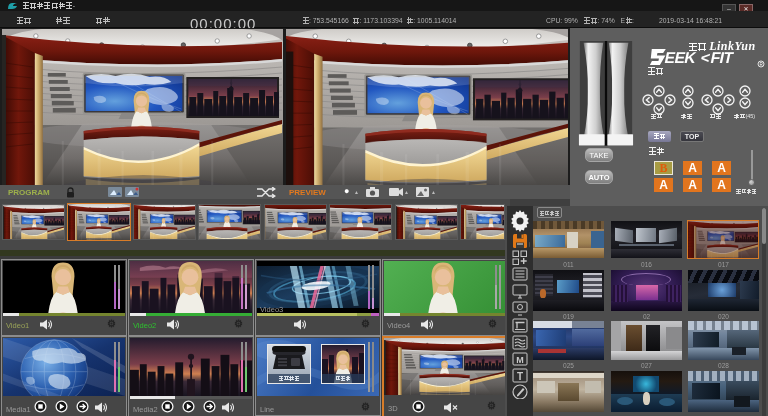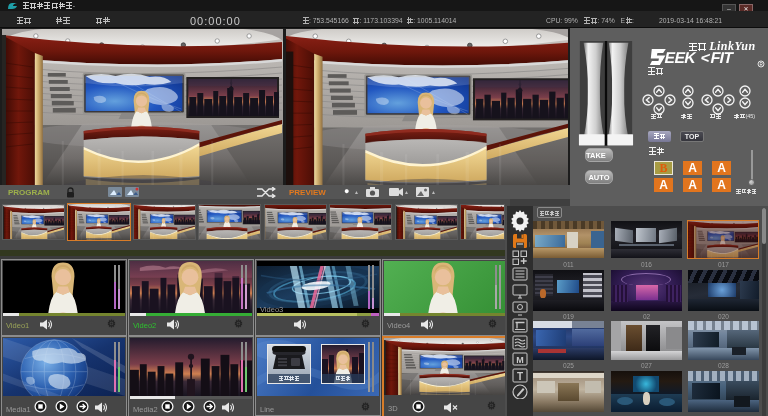--- a/index.html
+++ b/index.html
@@ -228,21 +228,21 @@
       </svg>
  <span class="abs" style="left:22px;top:2px;font-size:7px;color:#cfcfcf"><i class="hz"></i><i class="hz b"></i><i class="hz c"></i><i class="hz"></i><i class="hz b"></i><i class="hz c"></i><i class="hz"></i>-</span>
  <span class="abs" style="left:722px;top:4px;width:14px;height:10px;background:#333;border:1px solid #555;color:#ccc;font-size:7px;line-height:7px;text-align:center">–</span>
  <span class="abs" style="left:739px;top:4px;width:14px;height:10px;background:#5a2a26;border:1px solid #866;color:#eee;font-size:6px;line-height:8px;text-align:center">✕</span>
 </div>
 
 <div class="abs" id="mbar">
  <span class="abs" style="left:16px;top:5px;font-size:7.5px"><i class="hz"></i><i class="hz b"></i></span>
  <span class="abs" style="left:55px;top:5px;font-size:7.5px"><i class="hz c"></i><i class="hz"></i></span>
  <span class="abs" style="left:95px;top:5px;font-size:7.5px"><i class="hz b"></i><i class="hz c"></i></span>
- <span class="abs" style="left:190px;top:4px;font-size:11px;color:#c8c8c8;letter-spacing:1px">00:00:00</span>
+ <span class="abs" style="left:190px;top:4px;font-size:15px;color:#c8c8c8;letter-spacing:1px">00:00:00</span>
  <span class="abs" style="left:302px;top:6px;font-size:6.8px;color:#b2b2b2"><i class="hz"></i>: 753.545166 &nbsp;<i class="hz b"></i>: 1173.103394 &nbsp;<i class="hz c"></i>: 1005.114014</span>
  <span class="abs" style="left:546px;top:6px;font-size:6.8px;color:#b2b2b2">CPU: 99% &nbsp; <i class="hz"></i><i class="hz b"></i>: 74% &nbsp; E<i class="hz c"></i>:</span>
  <span class="abs" style="left:659px;top:6px;font-size:6.8px;color:#b2b2b2">2019-03-14 16:48:21</span>
 </div>
 <div class="abs" id="mainbg"></div>
 
 <div class="abs vwin" style="left:2px;width:281px"><svg width="281" height="156" viewBox="0 0 282 156" preserveAspectRatio="none">
         <use href="#studio"></use>
       </svg></div>
 <div class="abs vwin" style="left:286px;width:282px"><svg width="282" height="156" viewBox="6 0 270 152" preserveAspectRatio="none">
@@ -252,21 +252,21 @@
 
 <div class="abs" id="rpanel">
  <svg class="abs" style="left:8px;top:13px" width="56" height="112" viewBox="0 0 60 120" preserveAspectRatio="none">
   <rect x="2" y="0" width="56" height="112" fill="#3e3e3e"></rect>
   <path d="M6,2 h21 q-4,26 -3.5,52 q-0.5,26 4.5,50 H6 q5,-24 4.5,-50 Q11,28 6,2 Z" fill="url(#gbar)"></path>
   <path d="M54,2 h-21 q4,26 3.5,52 q0.5,26 -4.5,50 h22 q-5,-24 -4.5,-50 q-0.5,-26 4.5,-52 Z" fill="url(#gbar)"></path>
   <rect x="28.8" y="0" width="2.4" height="112" fill="#0a0a0a"></rect>
   <rect x="1" y="100" width="27.5" height="12" fill="#f4f4f4" rx="0.5"></rect>
         <rect x="31.5" y="100" width="27.5" height="12" fill="#f4f4f4" rx="0.5"></rect>
  </svg>
- <div class="abs" style="left:15px;top:120px;width:28px;height:14px;border-radius:5px;background:linear-gradient(#bdbdbd,#7f7f7f);border:1px solid #a5a5a5;color:#fff;font-size:7.5px;font-weight:bold;line-height:13px">TAKE</div>
+ <div class="abs" style="left:15px;top:120px;width:28px;height:14px;border-radius:5px;background:linear-gradient(#bdbdbd,#7f7f7f);border:1px solid #a5a5a5;color:#fff;font-size:7.5px;font-weight:normal;text-align:center;line-height:13px">TAKE</div>
  <div class="abs" style="left:15px;top:142px;width:28px;height:14px;border-radius:5px;background:linear-gradient(#bdbdbd,#7f7f7f);border:1px solid #a5a5a5;color:#fff;font-size:7.5px;font-weight:bold;text-align:center;line-height:13px">AUTO</div>
  <div class="abs" style="left:118px;top:11px;color:#fff;font-size:9px;font-weight:bold;font-style:italic"><i class="hz"></i><i class="hz b"></i> <span style="font-family:'Liberation Serif',serif;font-size:12px;letter-spacing:0.5px">LinkYun</span></div>
  <svg class="abs" style="left:78px;top:20px" width="118" height="20" viewBox="0 0 118 20">
   <g fill="#fff" transform="skewX(-12) translate(3,0)">
           <path d="M1,1 h14 l-1.8,4 H7.5 v2.5 h8.5 l-3.5,9.5 H2.5 l1.2,-4 h6.5 v-2.5 H2 Z"></path>
           <g font-family="Liberation Sans" font-weight="bold" font-size="15.5" letter-spacing="-0.5">
             <text x="16" y="15">EEK</text>
             <text x="52" y="15">&lt;</text>
             <text x="62" y="15">FIT</text>
           </g>

